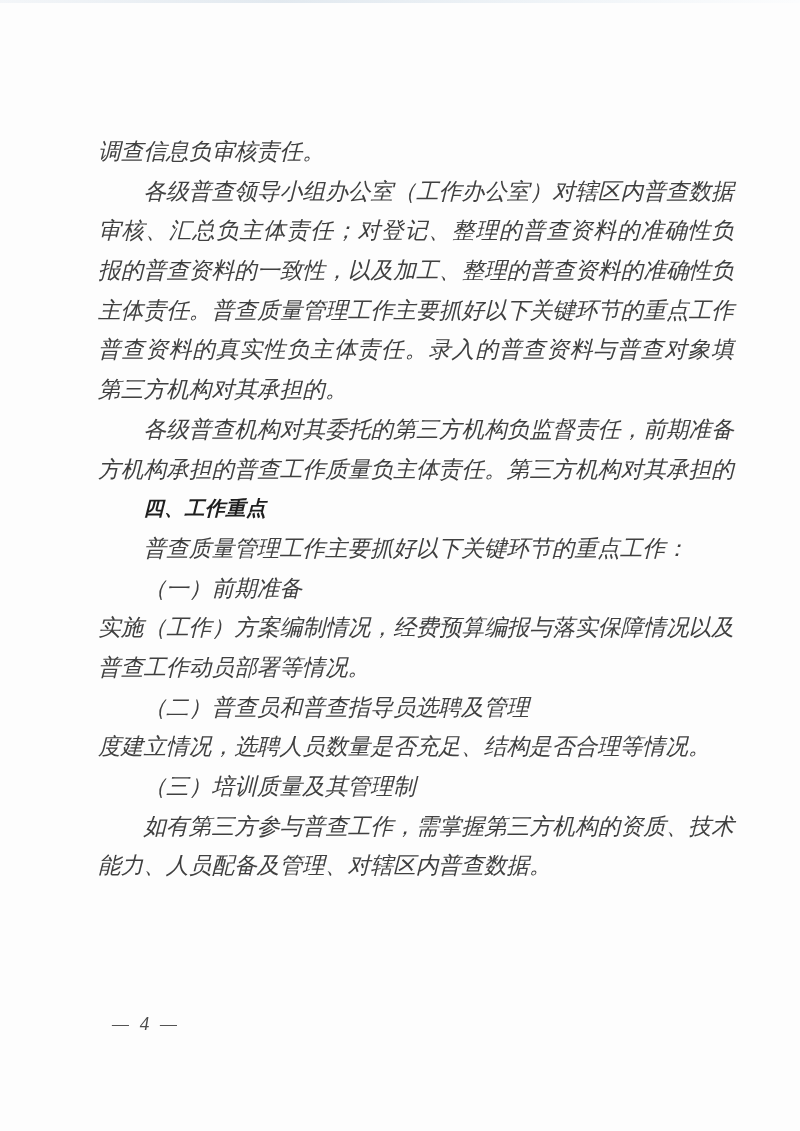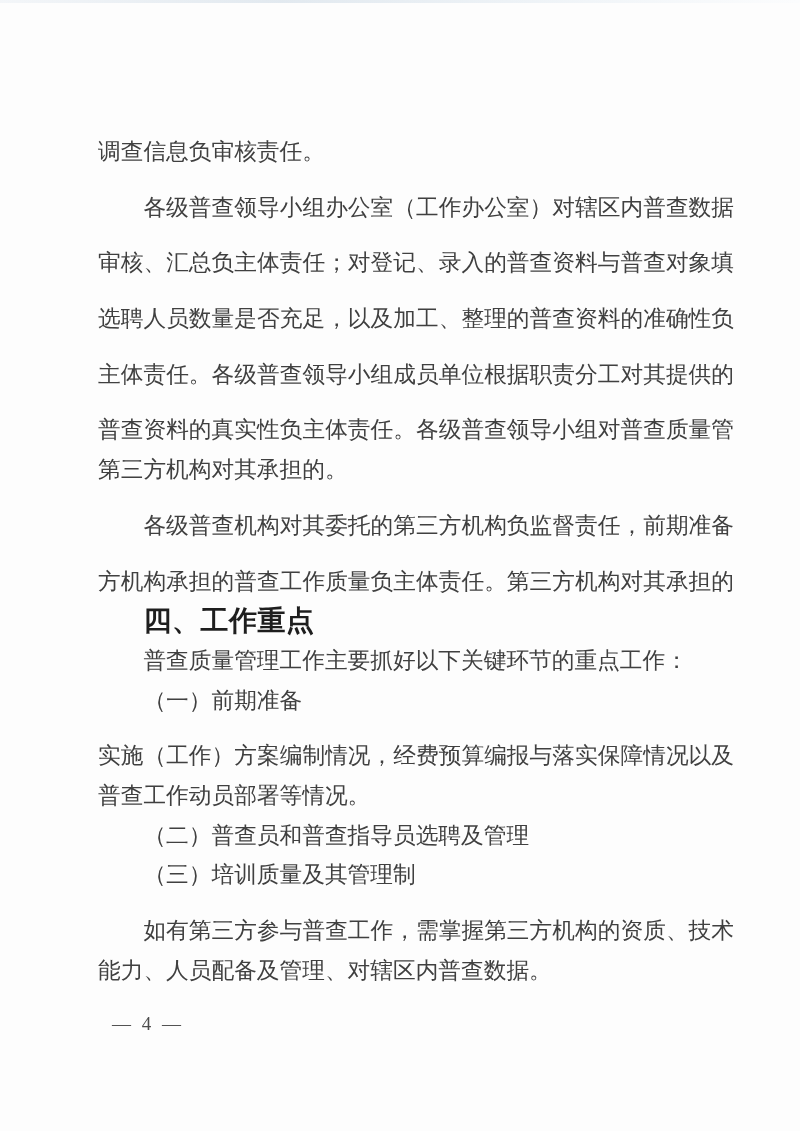--- a/index.html
+++ b/index.html
@@ -7,20 +7,21 @@
     padding: 0;
     background: #ffffff;
   }
   .page {
     position: relative;
     width: 800px;
     height: 1131px;
     background: #fdfdfd;
     overflow: hidden;
     font-family: "Liberation Serif", serif;
+    font-style: italic;
   }
   .scan-top-edge {
     position: absolute;
     top: 0; left: 0;
     width: 100%;
     height: 3px;
     background: linear-gradient(90deg, #f2f5f8 0%, #dfe7ee 35%, #eef3f7 70%, #fbfcfd 100%);
     opacity: 0.9;
   }
   .text-block {
@@ -36,27 +37,26 @@
     line-height: 39.7px;
     letter-spacing: 0;
   }
   .line.indent {
     text-indent: 45.4px;
   }
   .line.fill {
     text-align: justify;
     text-align-last: justify;
     text-justify: inter-character;
-    margin-top: 16px;
   }
   .line.heading {
     font-family: "Liberation Sans", sans-serif;
     font-weight: bold;
     color: #1e1e1e;
-    font-size: 28px;
+    font-size: 20px;
     letter-spacing: 0.5px;
   }
   .page-footer {
     position: absolute;
     left: 112px;
     top: 1013px;
     font-size: 19px;
     color: #4c4c4c;
     letter-spacing: 3px;
     font-family: "Liberation Serif", serif;
@@ -65,33 +65,34 @@
 </head>
 <body>
 
 <div class="page" style="background: rgb(253, 253, 253);">
   <div class="scan-top-edge"></div>
 
   <main class="text-block" id="text-block" style="color: rgb(64, 64, 64);">
 
   <div class="line">调查信息负审核责任。</div>
       <div class="line indent fill">各级普查领导小组办公室（工作办公室）对辖区内普查数据</div>
-      <div class="line fill">审核、汇总负主体责任；对登记、录入的普查资料与普查对象填</div>
-      <div class="line fill">选聘人员数量是否充足，以及加工、整理的普查资料的准确性负</div>
-      <div class="line fill">主体责任。各级普查领导小组成员单位根据职责分工对其提供的</div>
-      <div class="line fill">普查资料的真实性负主体责任。各级普查领导小组对普查质量管</div>
+      <div class="line fill">审核、汇总负主体责任；对登记、整理的普查资料的准确性负</div>
+      <div class="line fill">报的普查资料的一致性，以及加工、整理的普查资料的准确性负</div>
+      <div class="line fill">主体责任。普查质量管理工作主要抓好以下关键环节的重点工作</div>
+      <div class="line fill">普查资料的真实性负主体责任。录入的普查资料与普查对象填</div>
       <div class="line">第三方机构对其承担的。</div>
       <div class="line indent fill">各级普查机构对其委托的第三方机构负监督责任，前期准备</div>
       <div class="line fill">方机构承担的普查工作质量负主体责任。第三方机构对其承担的</div>
       <div class="line indent heading" style="color: rgb(30, 30, 30);">四、工作重点</div>
       <div class="line indent">普查质量管理工作主要抓好以下关键环节的重点工作：</div>
       <div class="line indent">（一）前期准备</div>
       <div class="line fill">实施（工作）方案编制情况，经费预算编报与落实保障情况以及</div>
       <div class="line">普查工作动员部署等情况。</div>
       <div class="line indent">（二）普查员和普查指导员选聘及管理</div>
+      <div class="line">度建立情况，选聘人员数量是否充足、结构是否合理等情况。</div>
       <div class="line indent">（三）培训质量及其管理制</div>
       <div class="line indent fill">如有第三方参与普查工作，需掌握第三方机构的资质、技术</div>
       <div class="line">能力、人员配备及管理、对辖区内普查数据。</div>
     </main>
 
   <div class="page-footer">
     <span>— 4 —</span>
   </div>
 </div>
 

